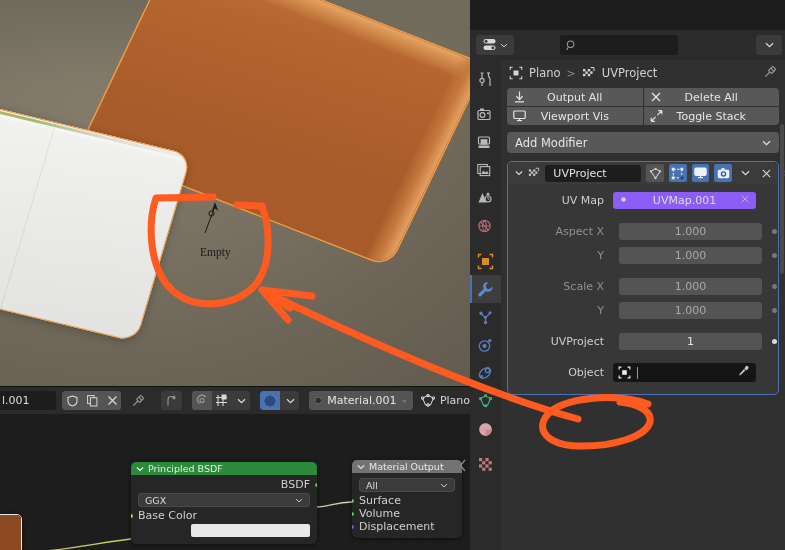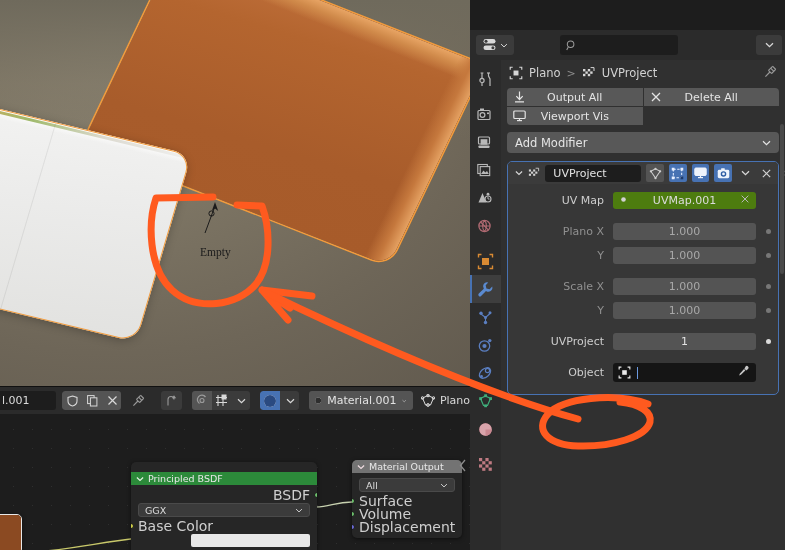--- a/index.html
+++ b/index.html
@@ -111,21 +111,21 @@
   #node-grid{ position:absolute; inset:0;
     background-image:
       radial-gradient(circle, #313131 0.8px, transparent 0.9px);
     background-size:19px 19px; background-position:4px 6px; opacity:.9;}
   .node{ position:absolute; border-radius:5px; background:#262626;
     box-shadow:0 1px 4px rgba(0,0,0,.55); overflow:hidden; }
   .node-head{ height:13px; display:flex; align-items:center; gap:4px;
     padding:0 5px; font-size:9.5px; color:#e8e8e8; }
   .node-body{ padding:3px 0 5px; }
   .node-row{ height:13px; display:flex; align-items:center; justify-content:flex-end;
-    font-size:14px; color:#cfcfcf; padding:0 7px; position:relative;text-align:right;}
+    font-size:11px; color:#cfcfcf; padding:0 7px; position:relative;text-align:right;}
   .node-row.left{ justify-content:flex-start; }
   .node-sel{
     margin:2px 7px; height:14px; background:#3b3b3b; border:1px solid #4a4a4a;
     border-radius:3px; font-size:9.5px; color:#dcdcdc; display:flex; align-items:center;
     padding:0 6px; justify-content:space-between;
   }
   .sock{ position:absolute; width:6px; height:6px; border-radius:50%;
     border:1px solid #1a1a1a; top:50%; transform:translateY(-50%); }
   .sock.out{ right:-3px; } .sock.in{ left:-3px; }
   .colorfield{ margin:2px 7px 2px 60px; height:13px; background:#e8e8e8;
@@ -205,22 +205,22 @@
 
   .modbody{ padding:6px 0 8px 0; }
   .prow{ height:21px; display:flex; align-items:center; margin-bottom:3px; }
   .plabel{ width:105px; text-align:right; padding-right:9px; font-size:11px;
       color:#cdcdcd; }
   .plabel.dim{ color:#909090; }
   .pfield{
     flex:0 0 143px; height:17px; border-radius:3px; font-size:11px;
     display:flex; align-items:center; justify-content:center; position:relative;
   }
-  .pfield.dark{ background:#4d7c0f; color:#dcdcdc;justify-content:center; }
-  .pfield.grey{ background:#545454; color:#a8a8a8; }
+  .pfield.dark{ background:#8b5cf6; color:#dcdcdc;justify-content:center; }
+  .pfield.grey{ background:#545454; color:#a8a8a8;margin-left:6px; }
   .pfield.grey.bright{ color:#e2e2e2; }
   .pdot{ margin-left:10px; width:5px; height:5px; border-radius:50%; background:#777; }
   .pdot.on{ background:#dadada; }
   .fx-left{ position:absolute; left:6px; }
   .fx-right{ position:absolute; right:6px; }
   .gap{ height:7px; }
 
   .objfield{
     flex:0 0 143px; height:19px; background:#151515; border-radius:3px;
     display:flex; align-items:center; padding:0 5px; position:relative;
@@ -366,21 +366,21 @@
     <div class="node" style="left:-24px; top:100px; width:46px; height:40px; border:1px solid #e8e8e8;">
       <div style="height:100%; background:#8b4a22;"></div>
     </div>
 
     <svg style="position:absolute; left:0; top:0; width:470px; height:136px;">
       <path d="M316 93 C330 93, 335 88, 352 88" stroke="#c8d2b0" stroke-width="1.4" fill="none"></path>
       <path d="M24 139 C70 136, 100 128, 140 124" stroke="#c8c86a" stroke-width="1.4" fill="none"></path>
     </svg>
 
     <div class="node" style="left:131px; top:48px; width:186px;">
-      <div class="node-head" style="background:#2c8a3a;margin-top:10px;">
+      <div class="node-head" style="background:#2c8a3a;">
         <svg width="8" height="6" viewBox="0 0 9 6">
             <path d="M1 1.3 L4.5 4.7 L8 1.3" stroke="#e6f3e6" stroke-width="1.3" fill="none"></path>
           </svg>
         <span>Principled BSDF</span>
       </div>
       <div class="node-body">
         <div class="node-row">
           <span>BSDF</span>
           <span class="sock out" style="background:#6ec06e; right:-3px;"></span>
         </div>
@@ -647,20 +647,29 @@
         </div>
         <div class="opbtn">
           <span class="oi">
             <svg width="13" height="12" viewBox="0 0 13 12">
                 <rect x="0.8" y="1" width="11.4" height="7.5" rx="1" fill="none" stroke="#e4e4e4" stroke-width="1.2"></rect>
                 <path d="M4 10.6 H9" stroke="#e4e4e4" stroke-width="1.2"></path>
                 <path d="M6.5 8.5 V10.6" stroke="#e4e4e4" stroke-width="1.2"></path>
               </svg>
           </span>
           <span>Viewport Vis</span>
+        </div>
+        <div class="opbtn">
+          <span class="oi">
+            <svg width="13" height="13" viewBox="0 0 13 13">
+                <path d="M11.8 1.2 L7.4 5.6 M11.8 1.2 H8.2 M11.8 1.2 V4.8" stroke="#e4e4e4" stroke-width="1.2" fill="none"></path>
+                <path d="M1.2 11.8 L5.6 7.4 M1.2 11.8 H4.8 M1.2 11.8 V8.2" stroke="#e4e4e4" stroke-width="1.2" fill="none"></path>
+              </svg>
+          </span>
+          <span>Toggle Stack</span>
         </div>
       </div>
 
       <div class="addmod">
         <span>Add Modifier</span>
         <svg width="9" height="6" viewBox="0 0 9 6" style="margin-left:auto">
             <path d="M1 1.3 L4.5 4.7 L8 1.3" stroke="#e4e4e4" stroke-width="1.2" fill="none"></path>
           </svg>
       </div>
 
@@ -756,21 +765,21 @@
                     <path d="M2 2 L10 10 M10 2 L2 10" stroke="#b8b8b8" stroke-width="1.2"></path>
                   </svg>
               </span>
             </div>
             <span style="width:5px"></span>
           </div>
 
           <div class="gap"></div>
 
           <div class="prow">
-            <div class="plabel dim">Plano X</div>
+            <div class="plabel dim">Aspect X</div>
             <div class="pfield grey">
               <span>1.000</span>
             </div>
             <span class="pdot"></span>
           </div>
 
           <div class="prow">
             <div class="plabel dim">Y</div>
             <div class="pfield grey">
               <span>1.000</span>

